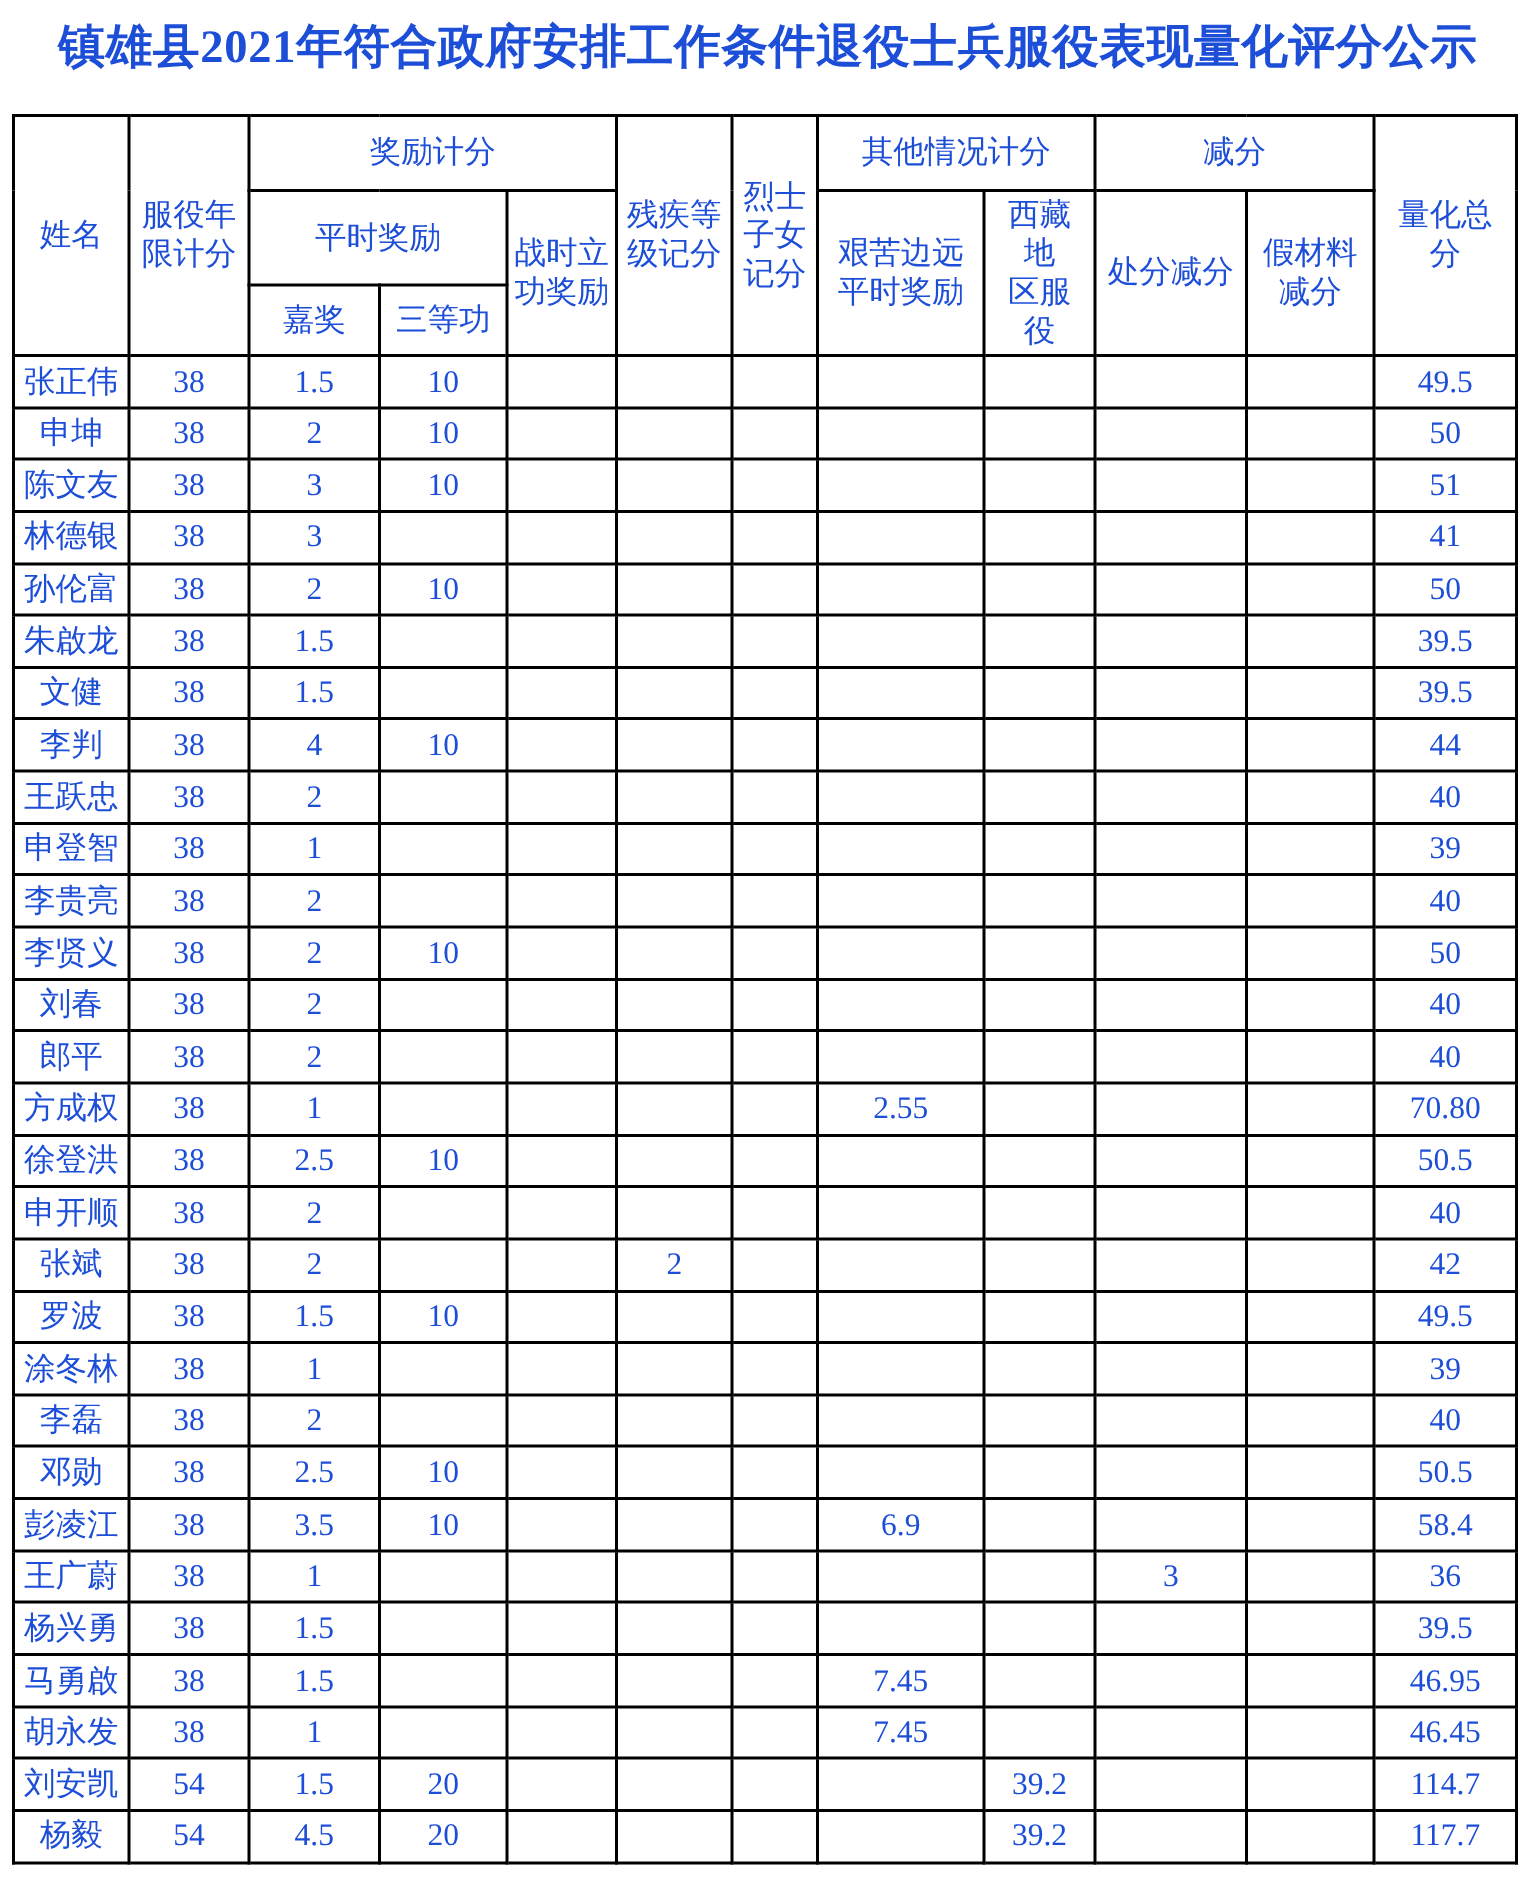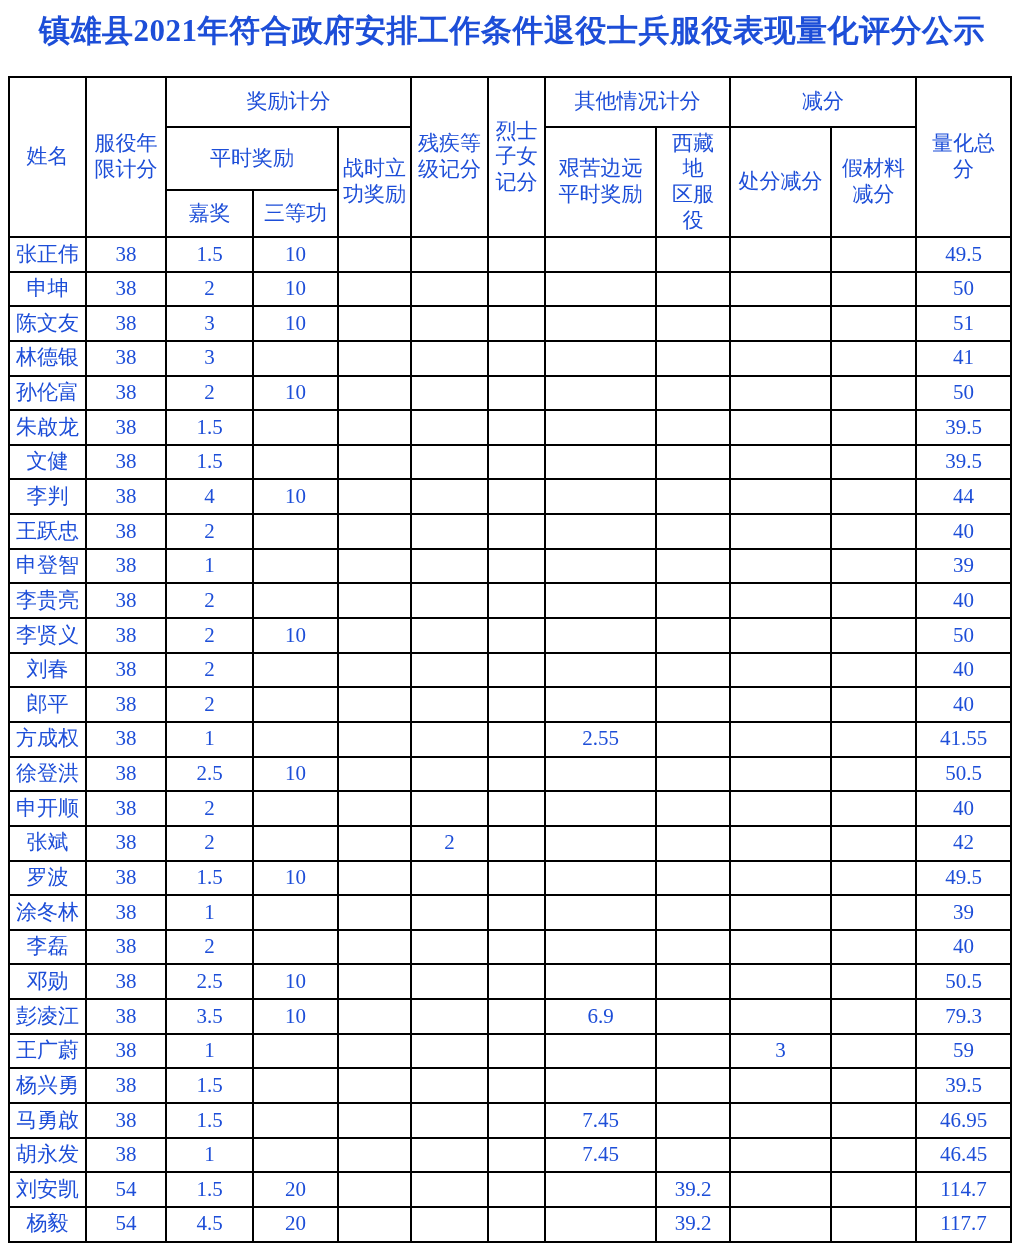--- a/index.html
+++ b/index.html
@@ -307,21 +307,21 @@
           <td>38</td>
           <td>1</td>
           <td></td>
           <td></td>
           <td></td>
           <td></td>
           <td>2.55</td>
           <td></td>
           <td></td>
           <td></td>
-          <td>41.55</td>
+          <td>70.80</td>
         </tr>
         <tr>
           <td>徐登洪</td>
           <td>38</td>
           <td>2.5</td>
           <td>10</td>
           <td></td>
           <td></td>
           <td></td>
           <td></td>
@@ -419,35 +419,35 @@
           <td>38</td>
           <td>3.5</td>
           <td>10</td>
           <td></td>
           <td></td>
           <td></td>
           <td>6.9</td>
           <td></td>
           <td></td>
           <td></td>
-          <td>79.3</td>
+          <td>58.4</td>
         </tr>
         <tr>
           <td>王广蔚</td>
           <td>38</td>
           <td>1</td>
           <td></td>
           <td></td>
           <td></td>
           <td></td>
           <td></td>
           <td></td>
           <td>3</td>
           <td></td>
-          <td>59</td>
+          <td>36</td>
         </tr>
         <tr>
           <td>杨兴勇</td>
           <td>38</td>
           <td>1.5</td>
           <td></td>
           <td></td>
           <td></td>
           <td></td>
           <td></td>

